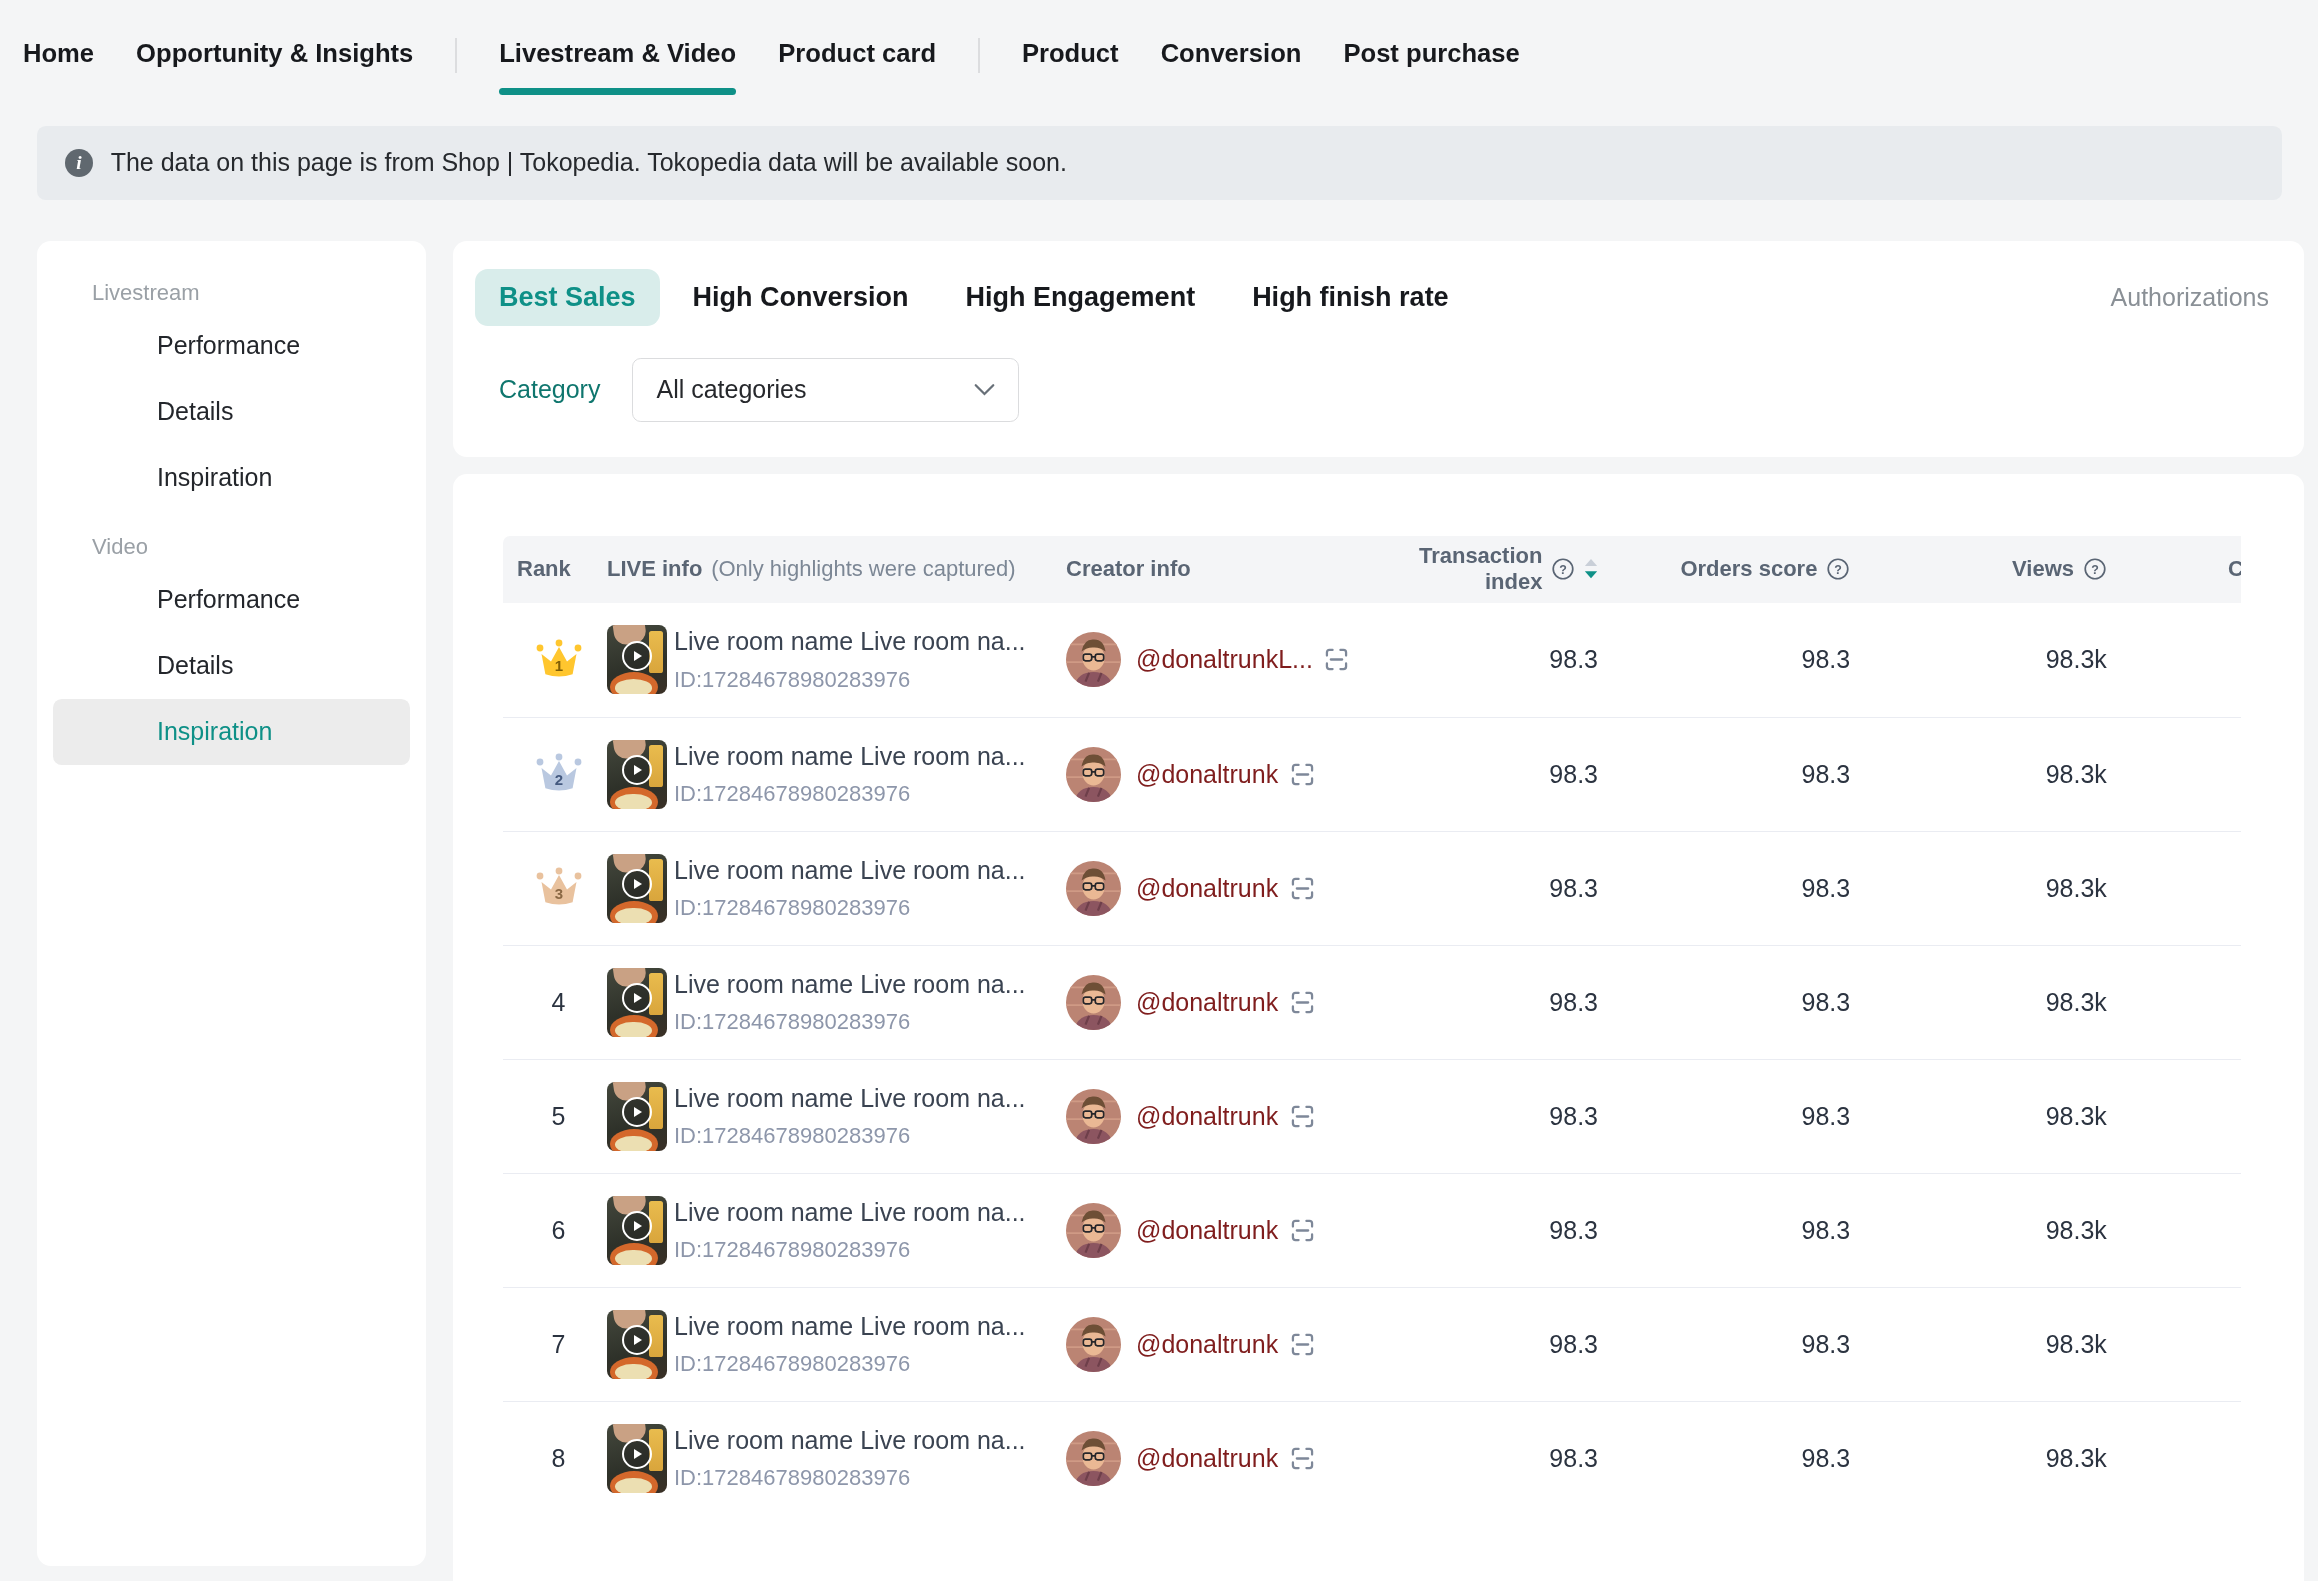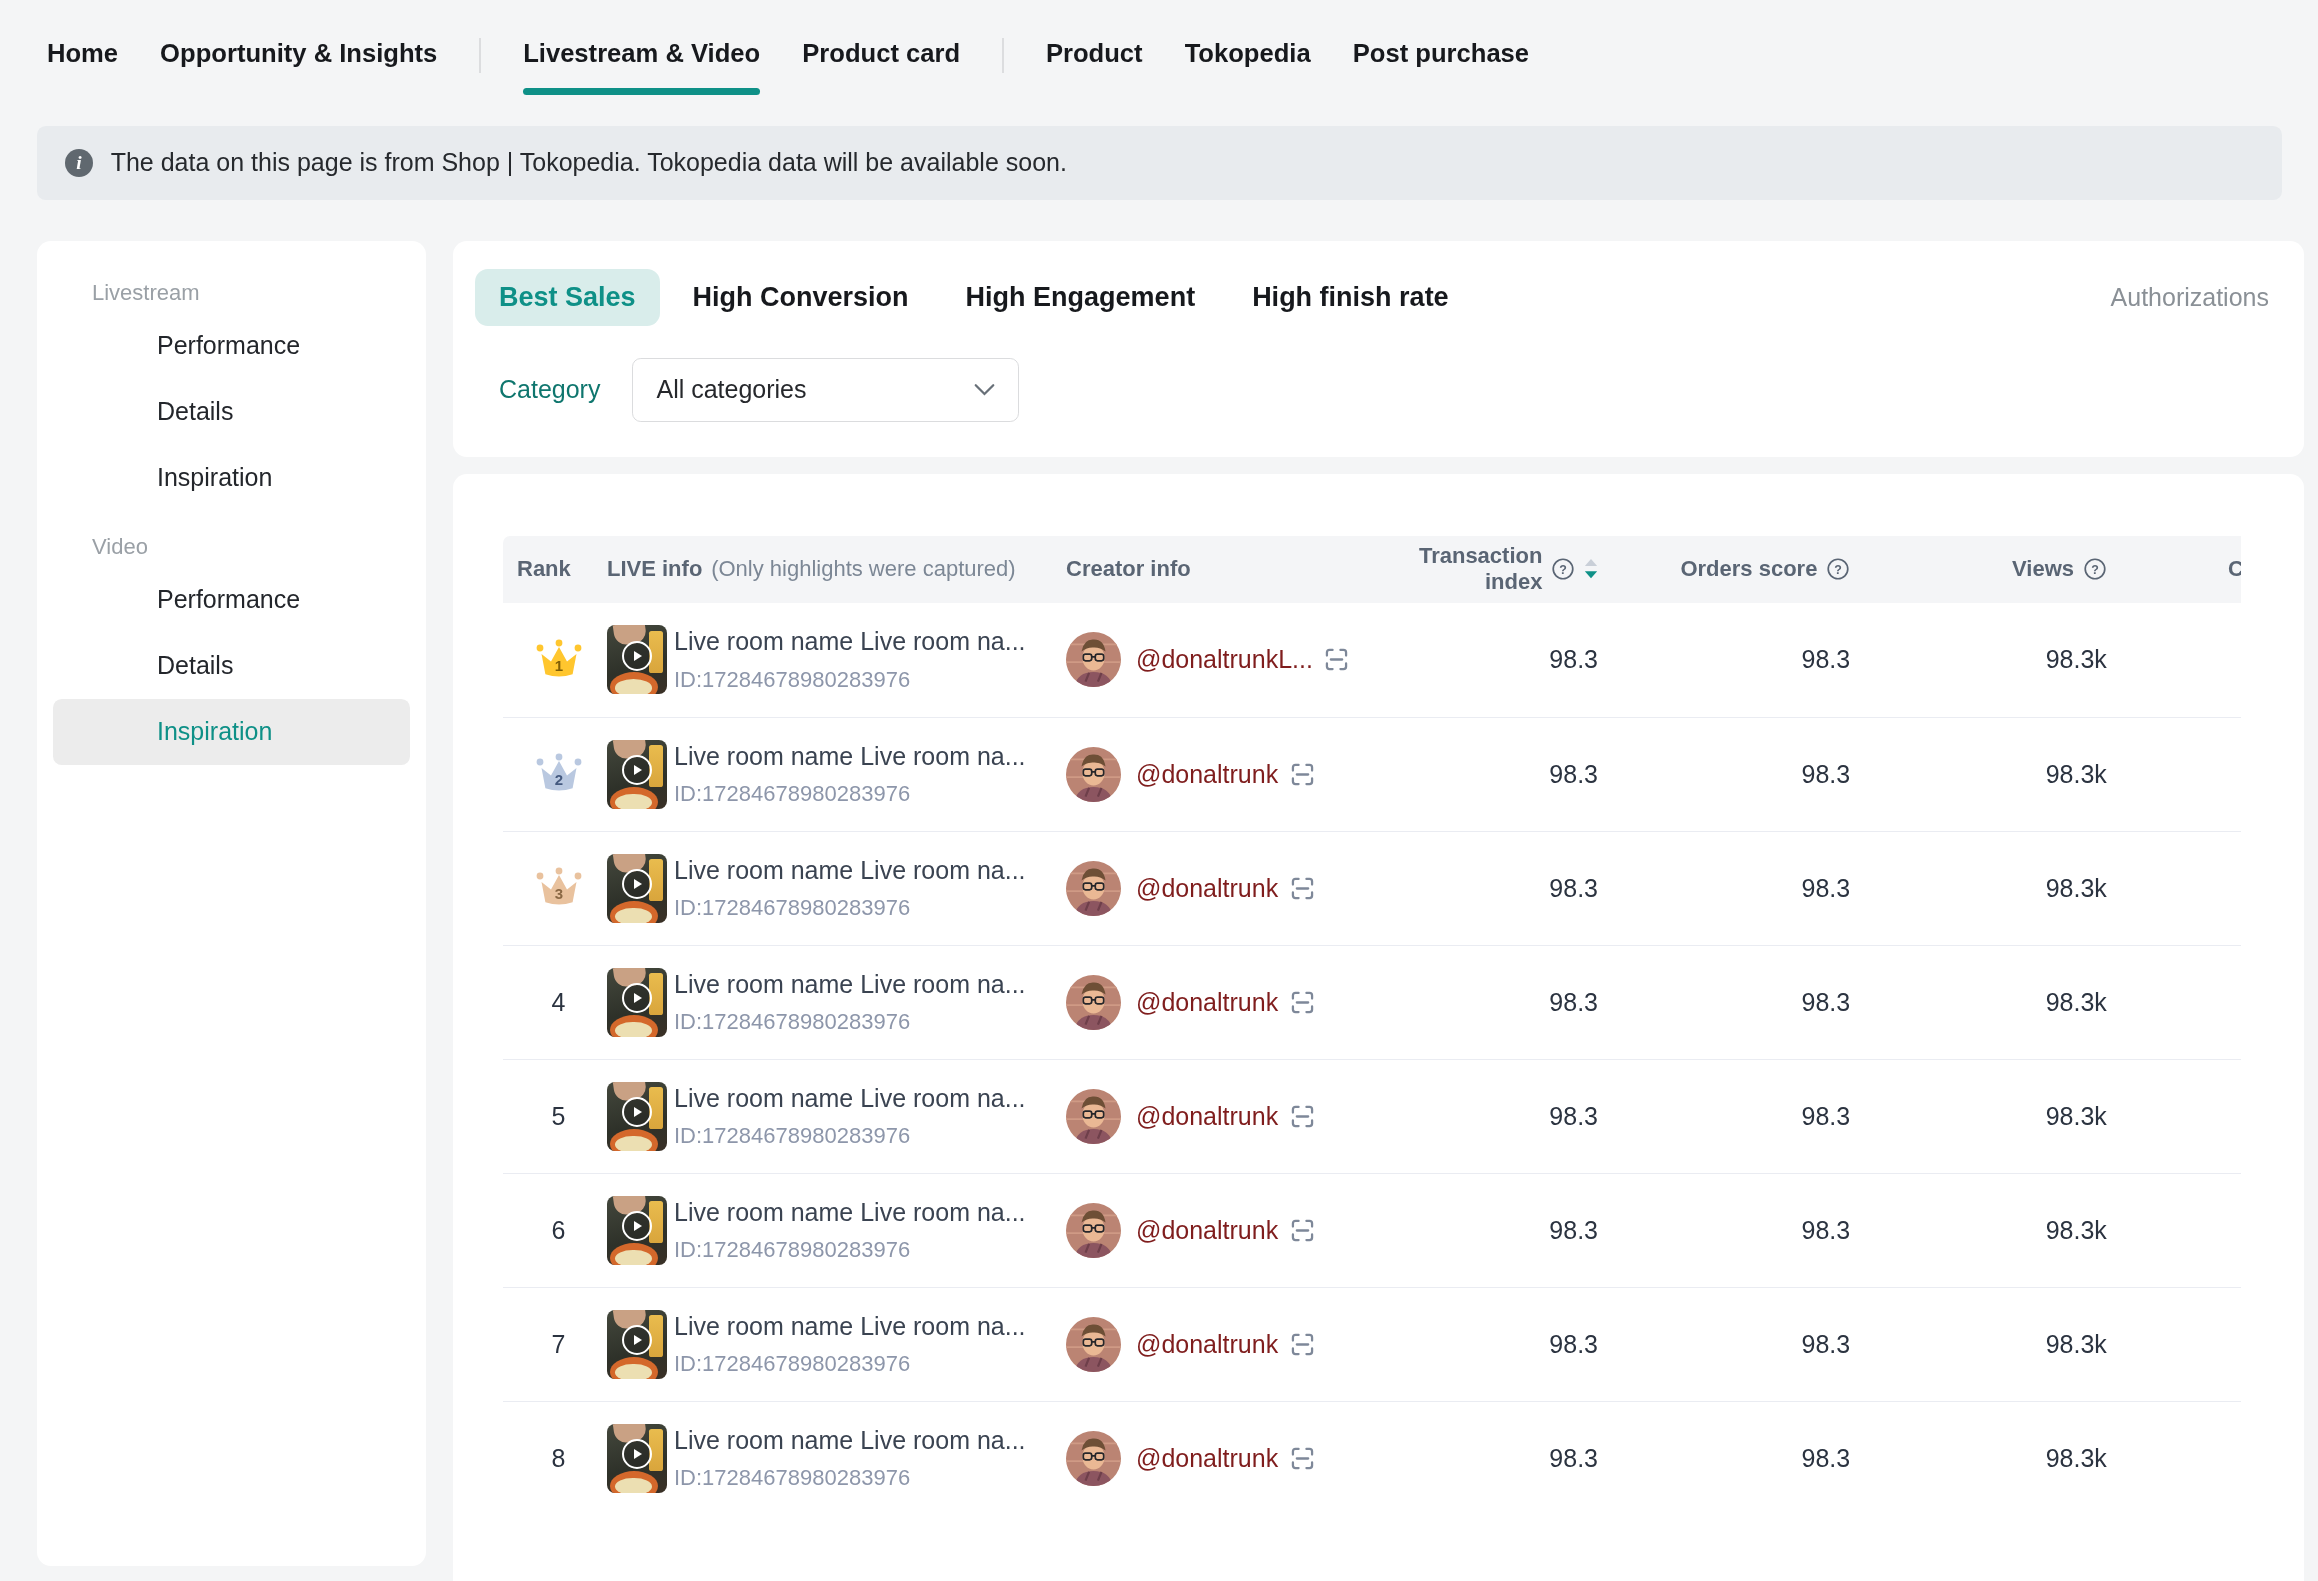--- a/index.html
+++ b/index.html
@@ -10,21 +10,21 @@
   .topbar { display:flex; align-items:center; justify-content:space-between; padding:17.7px 35px 0 37px; }
   .page-title { font-size:41px; font-weight:800; letter-spacing:-0.4px; color:#121418; }
   .topbar-right { display:flex; align-items:center; gap:30px; }
   .tz { font-size:25px; color:#8a9096; }
   .datebtn { display:flex; align-items:center; gap:17.7px; background:#fff; border:1.8px solid #e3e4e6;
              border-radius:8.8px; padding:16px 23px; font-size:25px; color:#26282c; cursor:pointer;
              font-family:"Liberation Sans", sans-serif; }
   .datebtn svg { display:block; }
 
   
-  .nav { display:flex; align-items:center; gap:42px; padding:0 47px; margin-top:26.5px; height:58px; }
+  .nav { display:flex; align-items:center; gap:42px; padding:0 23px; margin-top:26.5px; height:58px; }
   .nav-item { font-size:25.6px; font-weight:700; color:#17191d; cursor:pointer; position:relative;
               padding-bottom:3.5px; white-space:nowrap; }
   .nav-item.active::after { content:""; position:absolute; left:0; right:0; bottom:-23px; height:7px;
               border-radius:4.4px; background:var(--accent); }
   .navdiv { width:1.8px; height:35px; background:#dcdddf; }
 
   
   .banner { margin:41px 37px 0 37px; background:#e8ebee; border-radius:8.8px; height:74px;
             display:flex; align-items:center; gap:17.7px; padding:0 28px; }
   .info-ic { width:28px; height:28px; border-radius:50%; background:#60686f; color:#fff; flex:0 0 auto;
@@ -120,21 +120,21 @@
 
 
   <nav class="nav" id="mainnav">
       <span class="nav-item">Home</span>
       <span class="nav-item">Opportunity &amp; Insights</span>
       <span class="navdiv"></span>
       <span class="nav-item active">Livestream &amp; Video</span>
       <span class="nav-item">Product card</span>
       <span class="navdiv"></span>
       <span class="nav-item">Product</span>
-      <span class="nav-item">Tokopedia</span>
+      <span class="nav-item">Conversion</span>
       <span class="nav-item">Post purchase</span>
     </nav>
 
   <div class="banner">
     <span class="info-ic">i</span>
     <span class="banner-text">The data on this page is from Shop | Tokopedia. Tokopedia data will be available soon.</span>
   </div>
 
   <div class="content">
 

